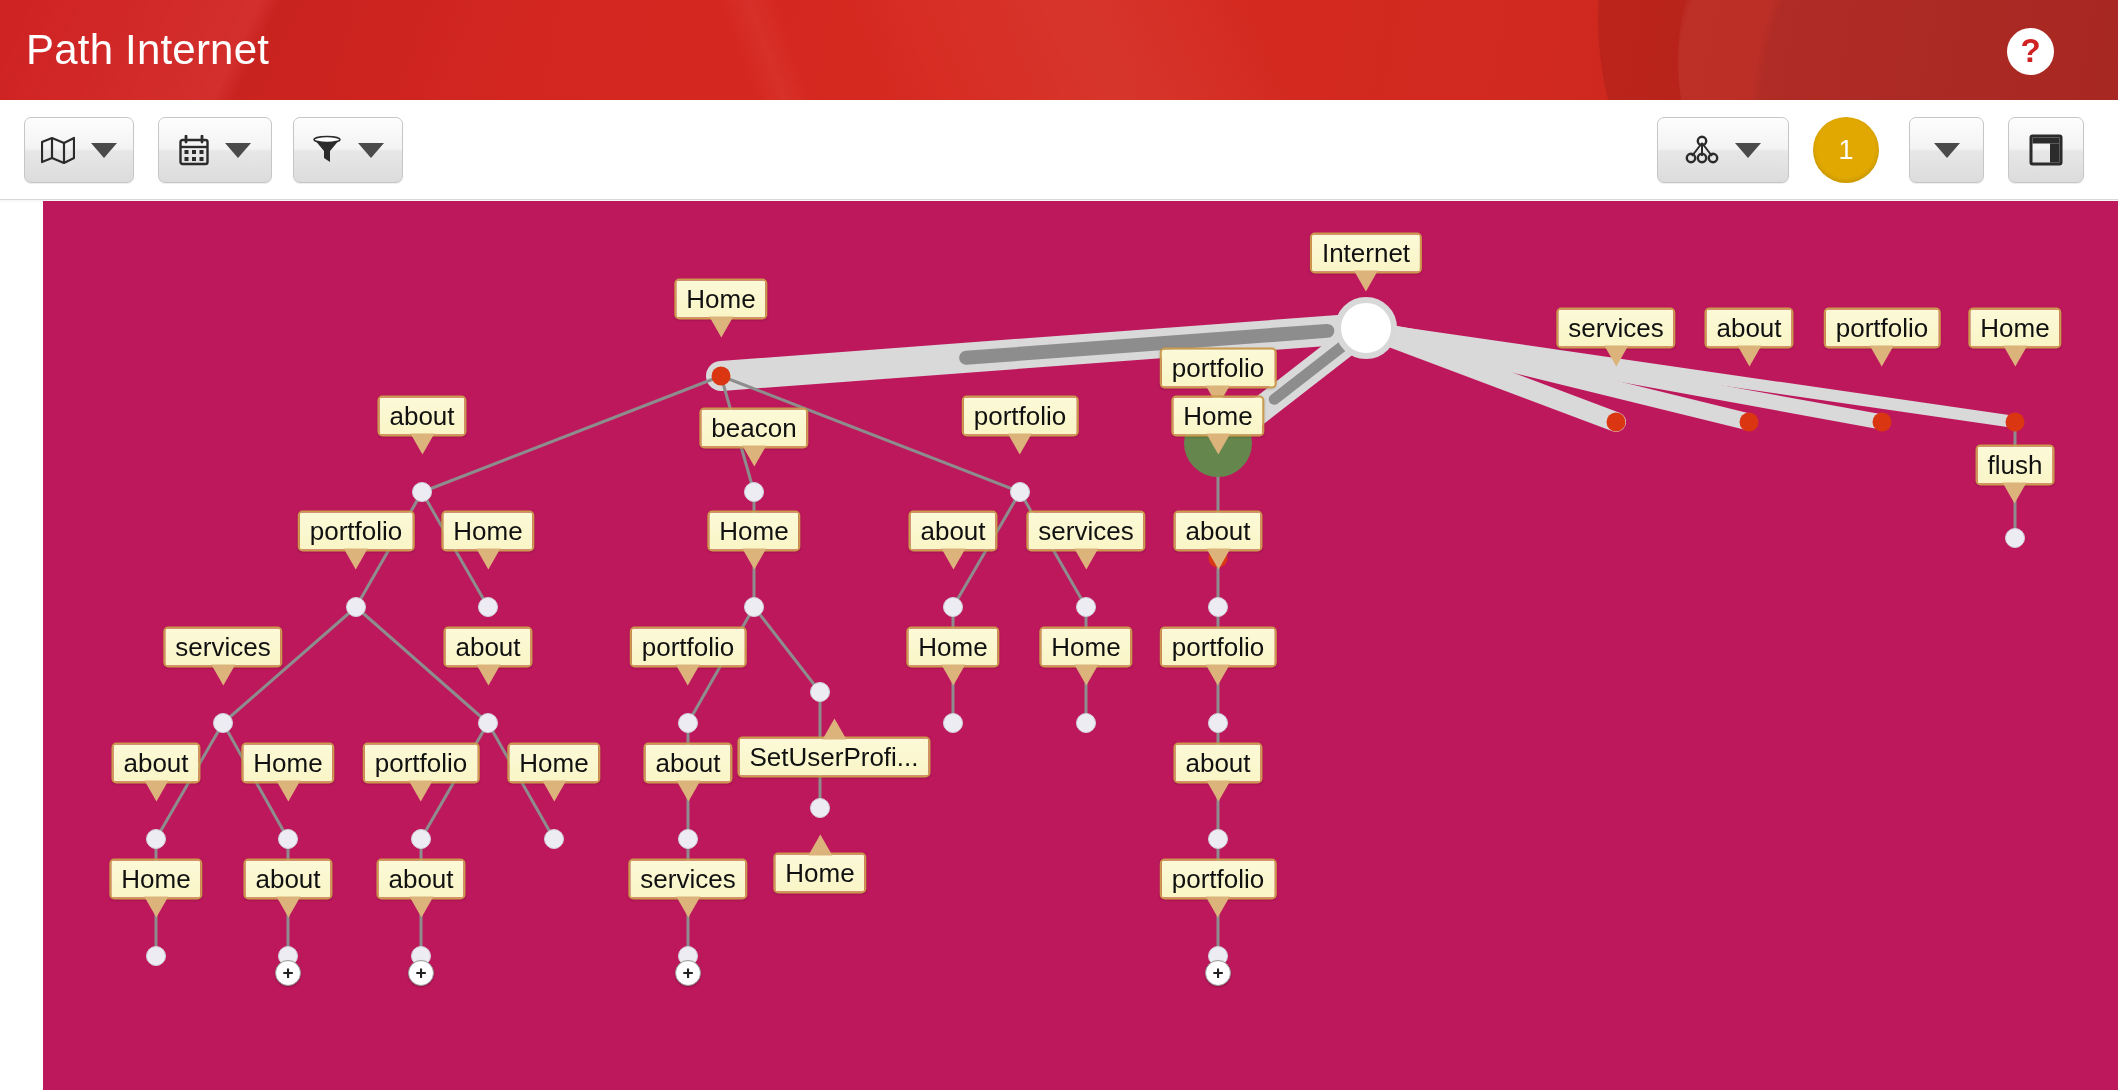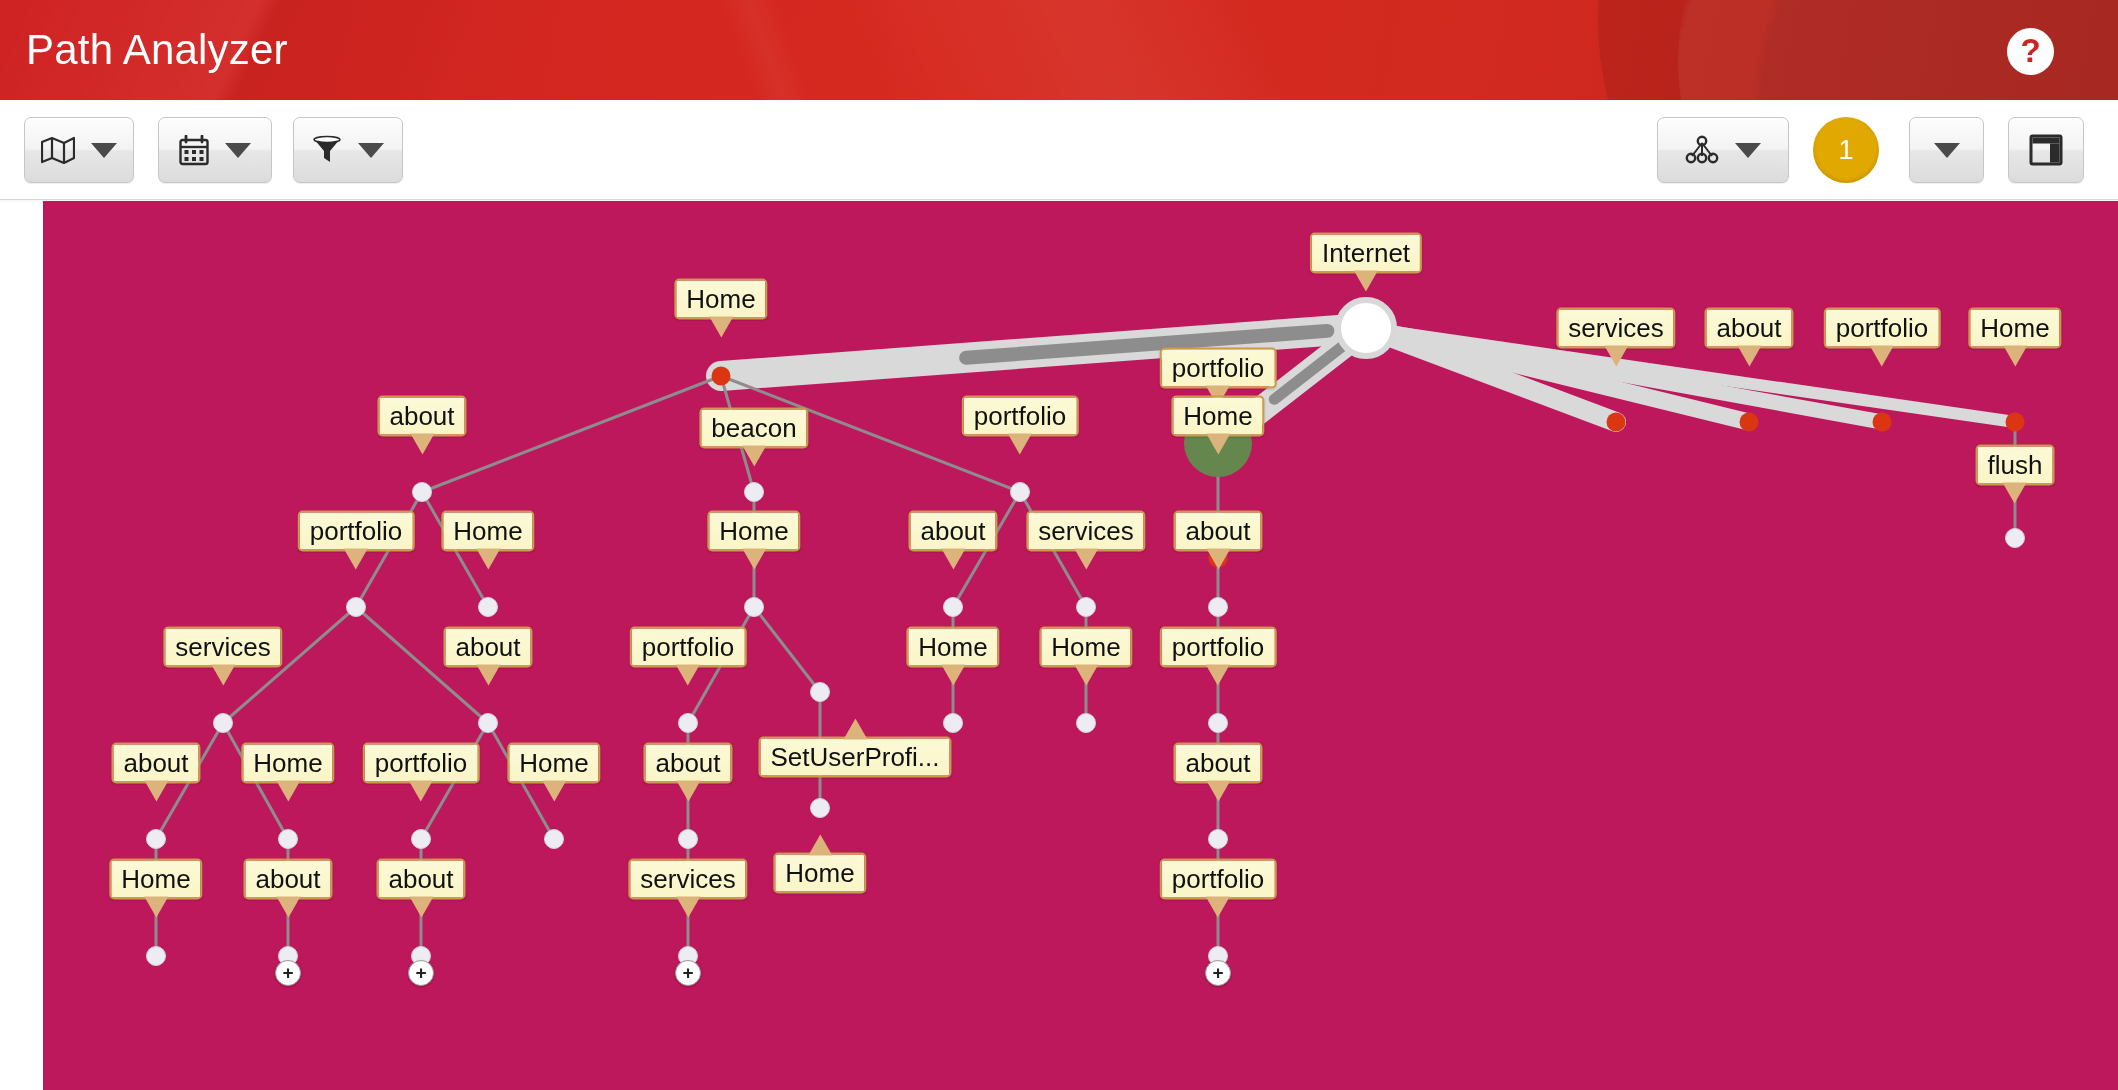--- a/index.html
+++ b/index.html
@@ -89,21 +89,21 @@
   }
 </style>
 </head>
 <body>
 
 <div class="header">
   <div class="swoosh sw1"></div>
   <div class="swoosh sw3"></div>
   <div class="swoosh sw2"></div>
   <div class="swoosh sw4"></div>
-  <div class="app-title">Path Analyzer</div>
+  <div class="app-title">Path Internet</div>
   <div class="help-btn">?</div>
 </div>
 
 <div class="toolbar">
 
   <div class="tbtn" style="left:24px;width:110px;">
     <span>
       <svg class="icon-svg" width="34" height="28" viewBox="0 0 34 28">
         <path d="M1 6 L11 2 L23 7 L33 2 L33 22 L23 27 L11 22 L1 26 Z" fill="none" stroke="#2b2b2b" stroke-width="2.2" stroke-linejoin="round"></path>
         <path d="M11 2 L11 22 M23 7 L23 27" fill="none" stroke="#2b2b2b" stroke-width="2.2"></path>
@@ -249,21 +249,21 @@
       <div class="nlabel down" style="left: 1043px; top: 330px;">services<span class="tip"></span></div>
       <div class="dot grey" style="left: 1175px; top: 406px;"></div>
       <div class="nlabel down" style="left: 1175px; top: 330px;">about<span class="tip"></span></div>
       <div class="dot grey" style="left: 180px; top: 522px;"></div>
       <div class="nlabel down" style="left: 180px; top: 446px;">services<span class="tip"></span></div>
       <div class="dot grey" style="left: 445px; top: 522px;"></div>
       <div class="nlabel down" style="left: 445px; top: 446px;">about<span class="tip"></span></div>
       <div class="dot grey" style="left: 645px; top: 522px;"></div>
       <div class="nlabel down" style="left: 645px; top: 446px;">portfolio<span class="tip"></span></div>
       <div class="dot grey" style="left: 777px; top: 491px;"></div>
-      <div class="nlabel up" style="left: 812px; top: 556px;">SetUserProfi...<span class="tip"></span></div>
+      <div class="nlabel up" style="left: 791px; top: 556px;">SetUserProfi...<span class="tip"></span></div>
       <div class="dot grey" style="left: 910px; top: 522px;"></div>
       <div class="nlabel down" style="left: 910px; top: 446px;">Home<span class="tip"></span></div>
       <div class="dot grey" style="left: 1043px; top: 522px;"></div>
       <div class="nlabel down" style="left: 1043px; top: 446px;">Home<span class="tip"></span></div>
       <div class="dot grey" style="left: 1175px; top: 522px;"></div>
       <div class="nlabel down" style="left: 1175px; top: 446px;">portfolio<span class="tip"></span></div>
       <div class="dot grey" style="left: 113px; top: 638px;"></div>
       <div class="nlabel down" style="left: 113px; top: 562px;">about<span class="tip"></span></div>
       <div class="dot grey" style="left: 245px; top: 638px;"></div>
       <div class="nlabel down" style="left: 245px; top: 562px;">Home<span class="tip"></span></div>

